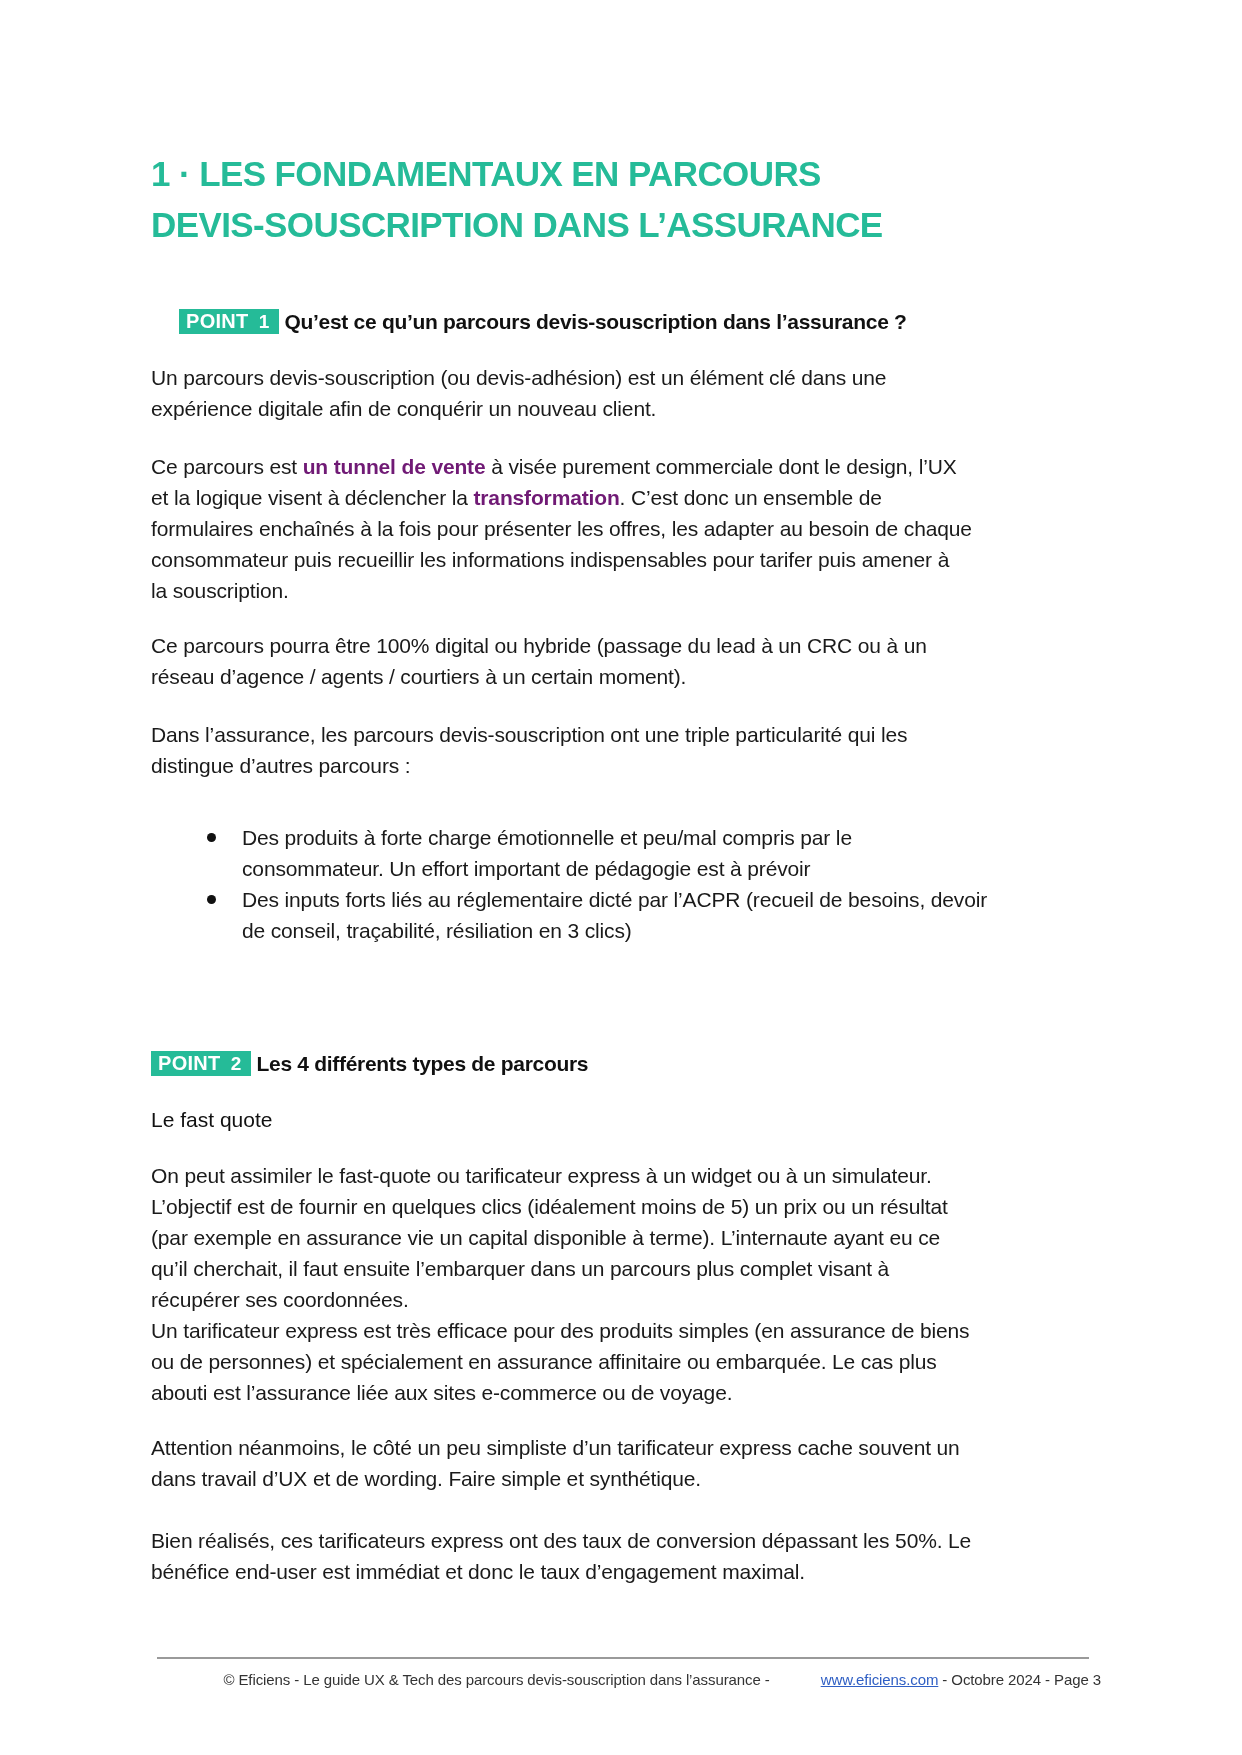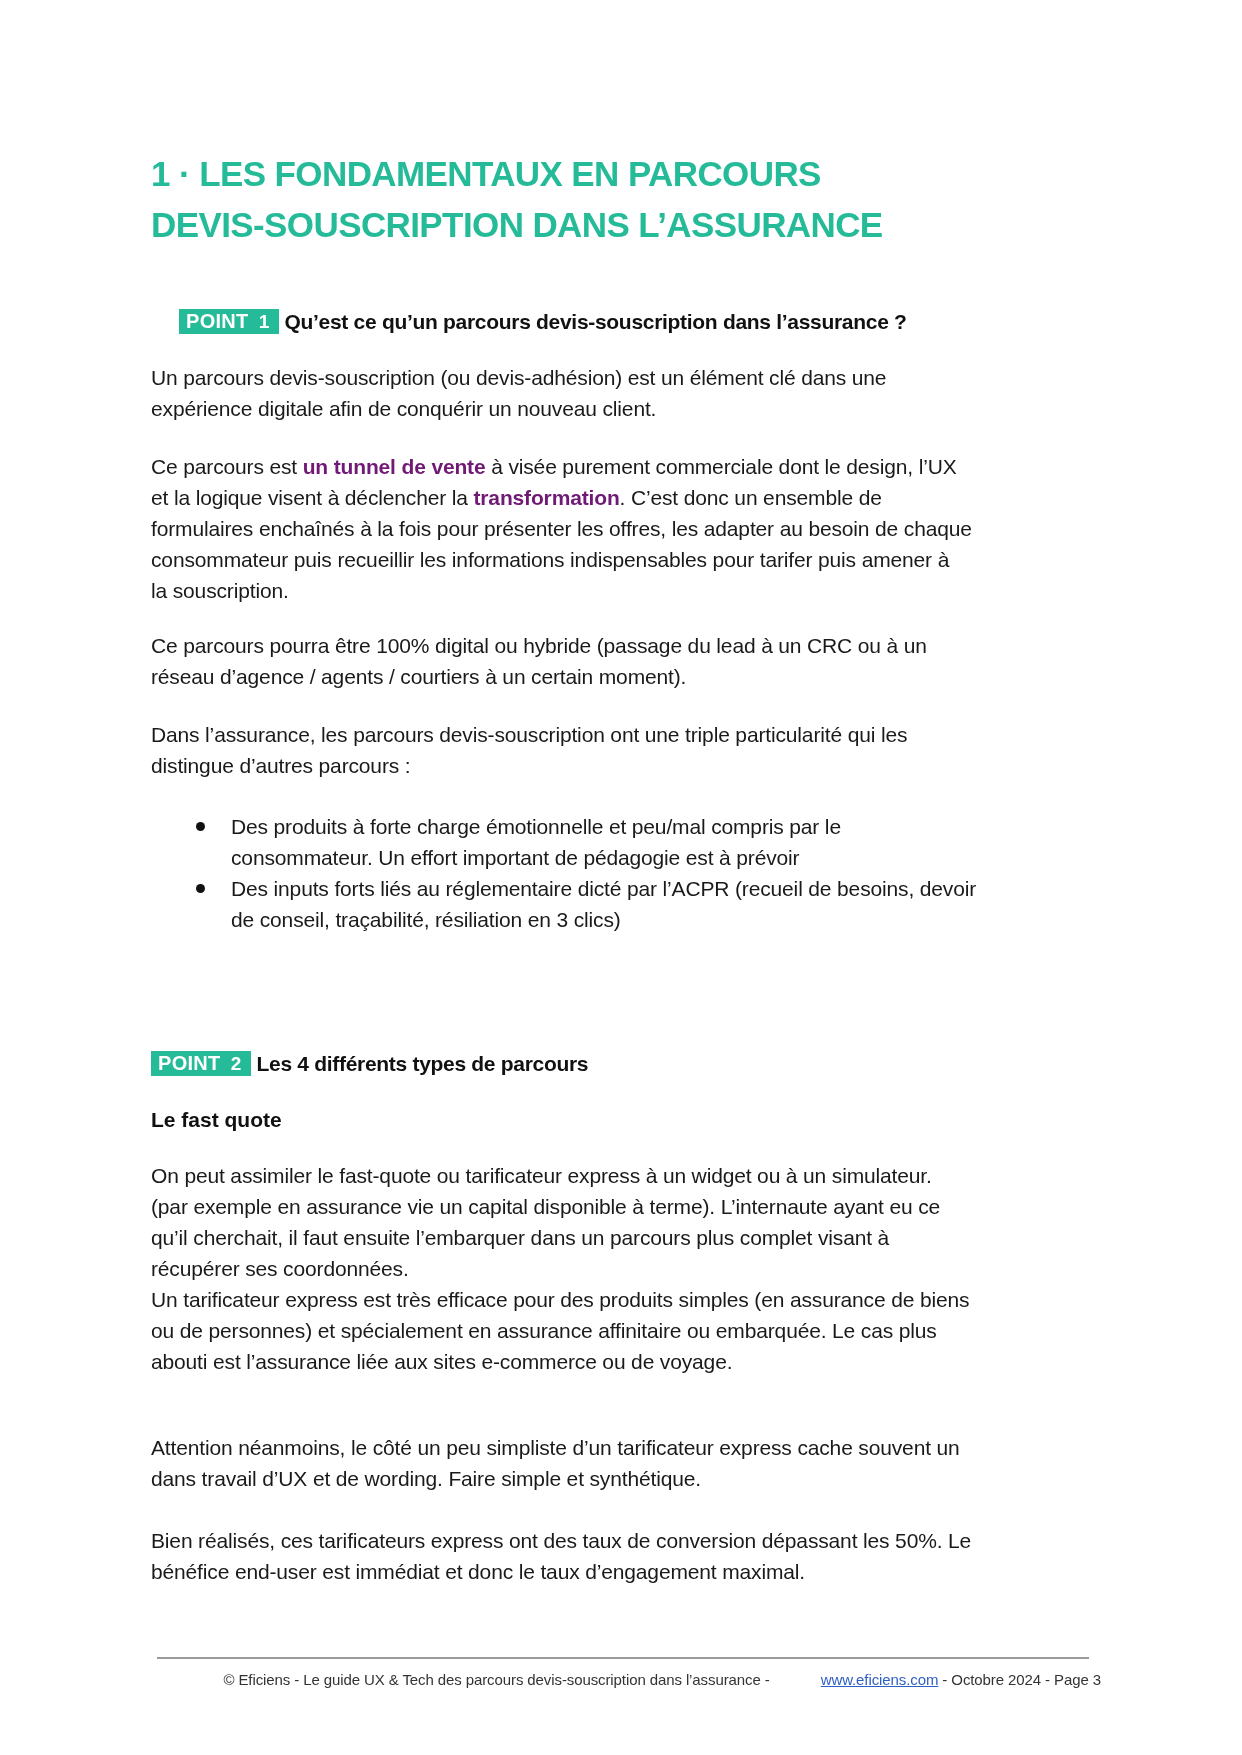--- a/index.html
+++ b/index.html
@@ -70,30 +70,30 @@
       letter-spacing: -0.15px;
       color: #1a1a1a;
     }
     .para b { font-weight: bold; color: #701a75; }
     .para .line { display: block; white-space: nowrap; }
 
     .subheading {
       position: absolute;
       left: 0;
       margin: 0;
-      font-weight: bold;
+      font-weight: normal;
       font-size: 21px;
       line-height: 31px;
       color: #111;
     }
 
     .bullets {
       position: absolute;
       left: 0;
-      margin: 5px;
+      margin: 16px;
       padding: 0;
       list-style: none;
       width: 950px;
     }
     .bullets li {
       position: relative;
       padding-left: 75px;
       font-size: 21px;
       line-height: 31px;
       letter-spacing: -0.15px;
@@ -191,20 +191,21 @@
     <span class="point-badge">
       <span>POINT</span><span class="num">2</span>
     </span>
     <span class="point-title">Les 4 différents types de parcours</span>
   </div>
 
   <h3 class="subheading" style="top:1104px;">Le fast quote</h3>
 
   <p class="para" style="top:1160px;">
     <span class="line">On peut assimiler le fast-quote ou tarificateur express à un widget ou à un simulateur.</span>
+    <span class="line">L’objectif est de fournir en quelques clics (idéalement moins de 5) un prix ou un résultat</span>
     <span class="line">(par exemple en assurance vie un capital disponible à terme). L’internaute ayant eu ce</span>
     <span class="line">qu’il cherchait, il faut ensuite l’embarquer dans un parcours plus complet visant à</span>
     <span class="line">récupérer ses coordonnées.</span>
     <span class="line">Un tarificateur express est très efficace pour des produits simples (en assurance de biens</span>
     <span class="line">ou de personnes) et spécialement en assurance affinitaire ou embarquée. Le cas plus</span>
     <span class="line">abouti est l’assurance liée aux sites e-commerce ou de voyage.</span>
   </p>
 
   <p class="para" style="top:1432px;">
     <span class="line">Attention néanmoins, le côté un peu simpliste d’un tarificateur express cache souvent un</span>

